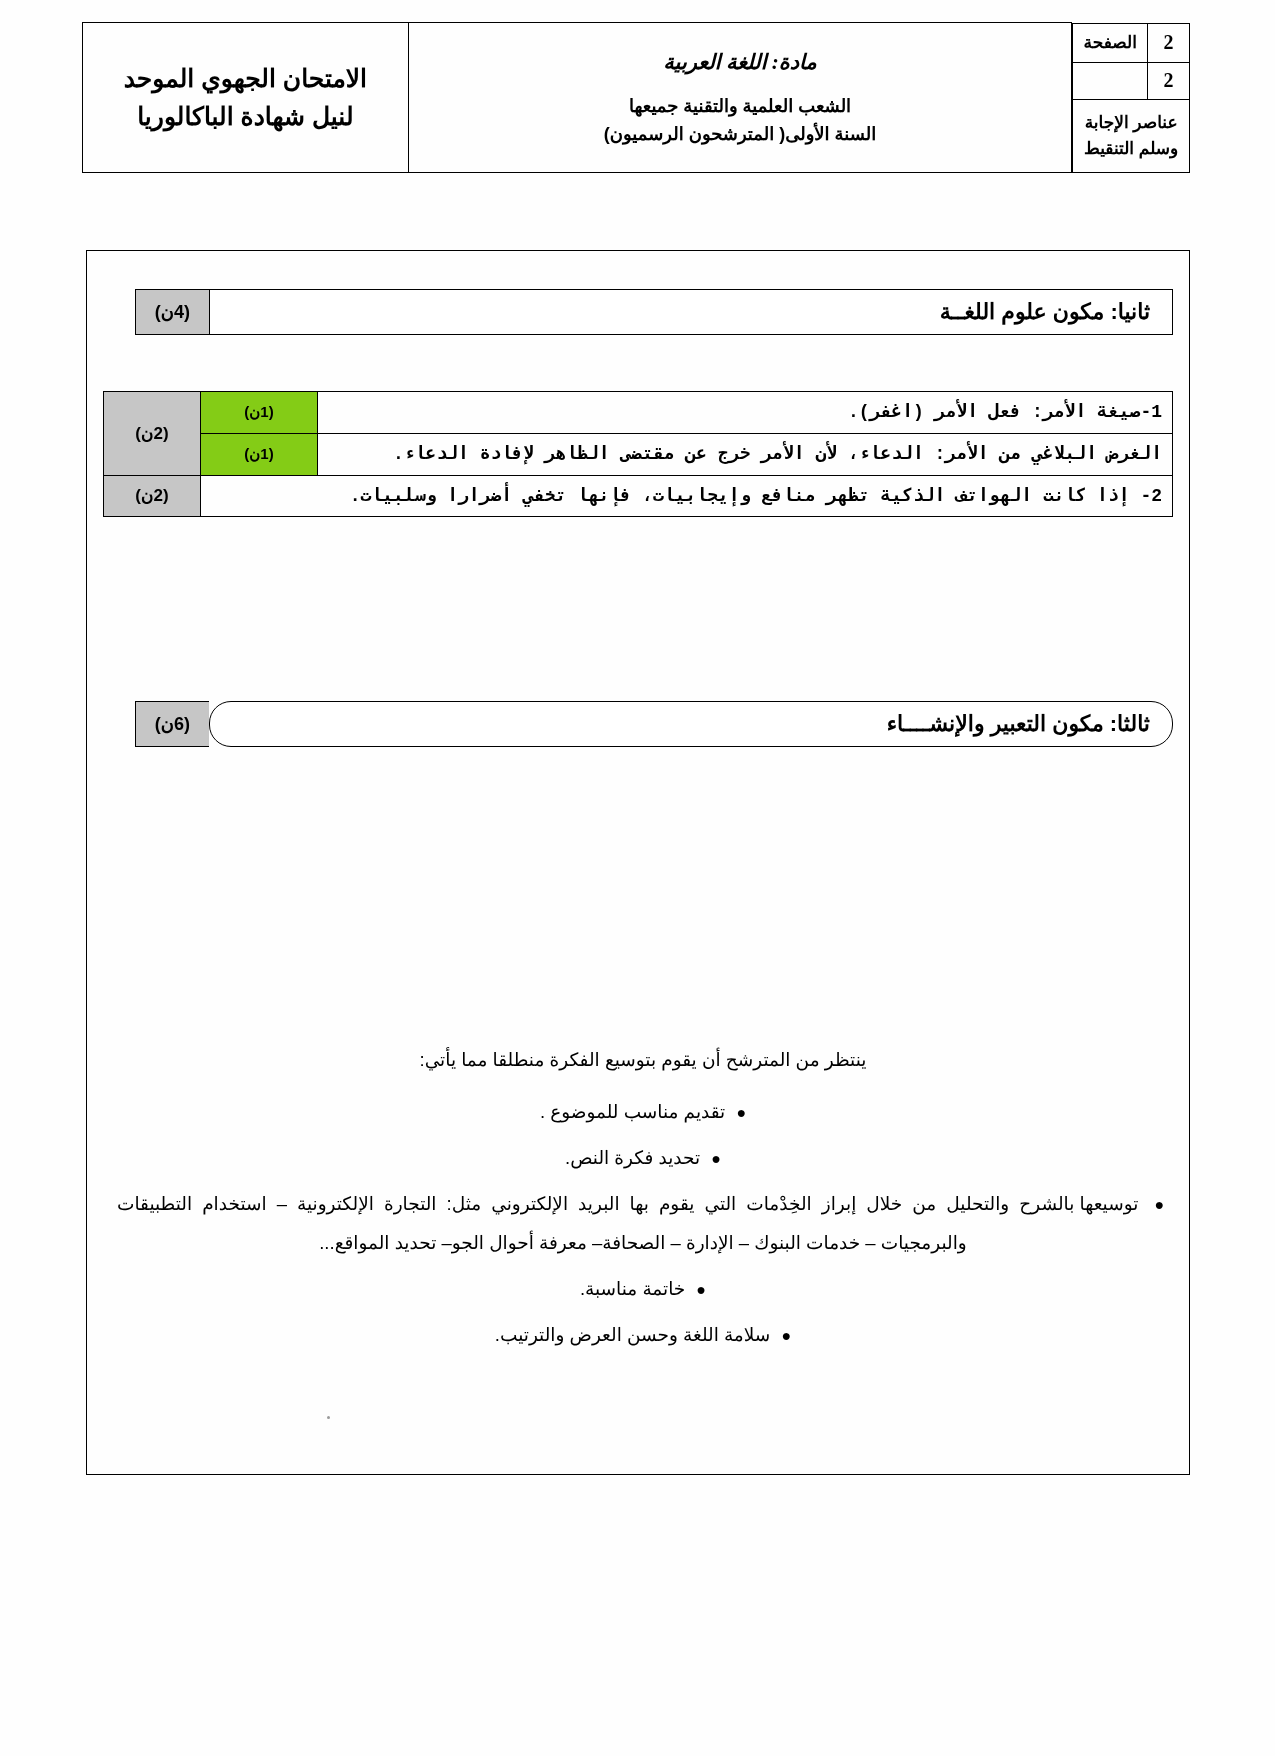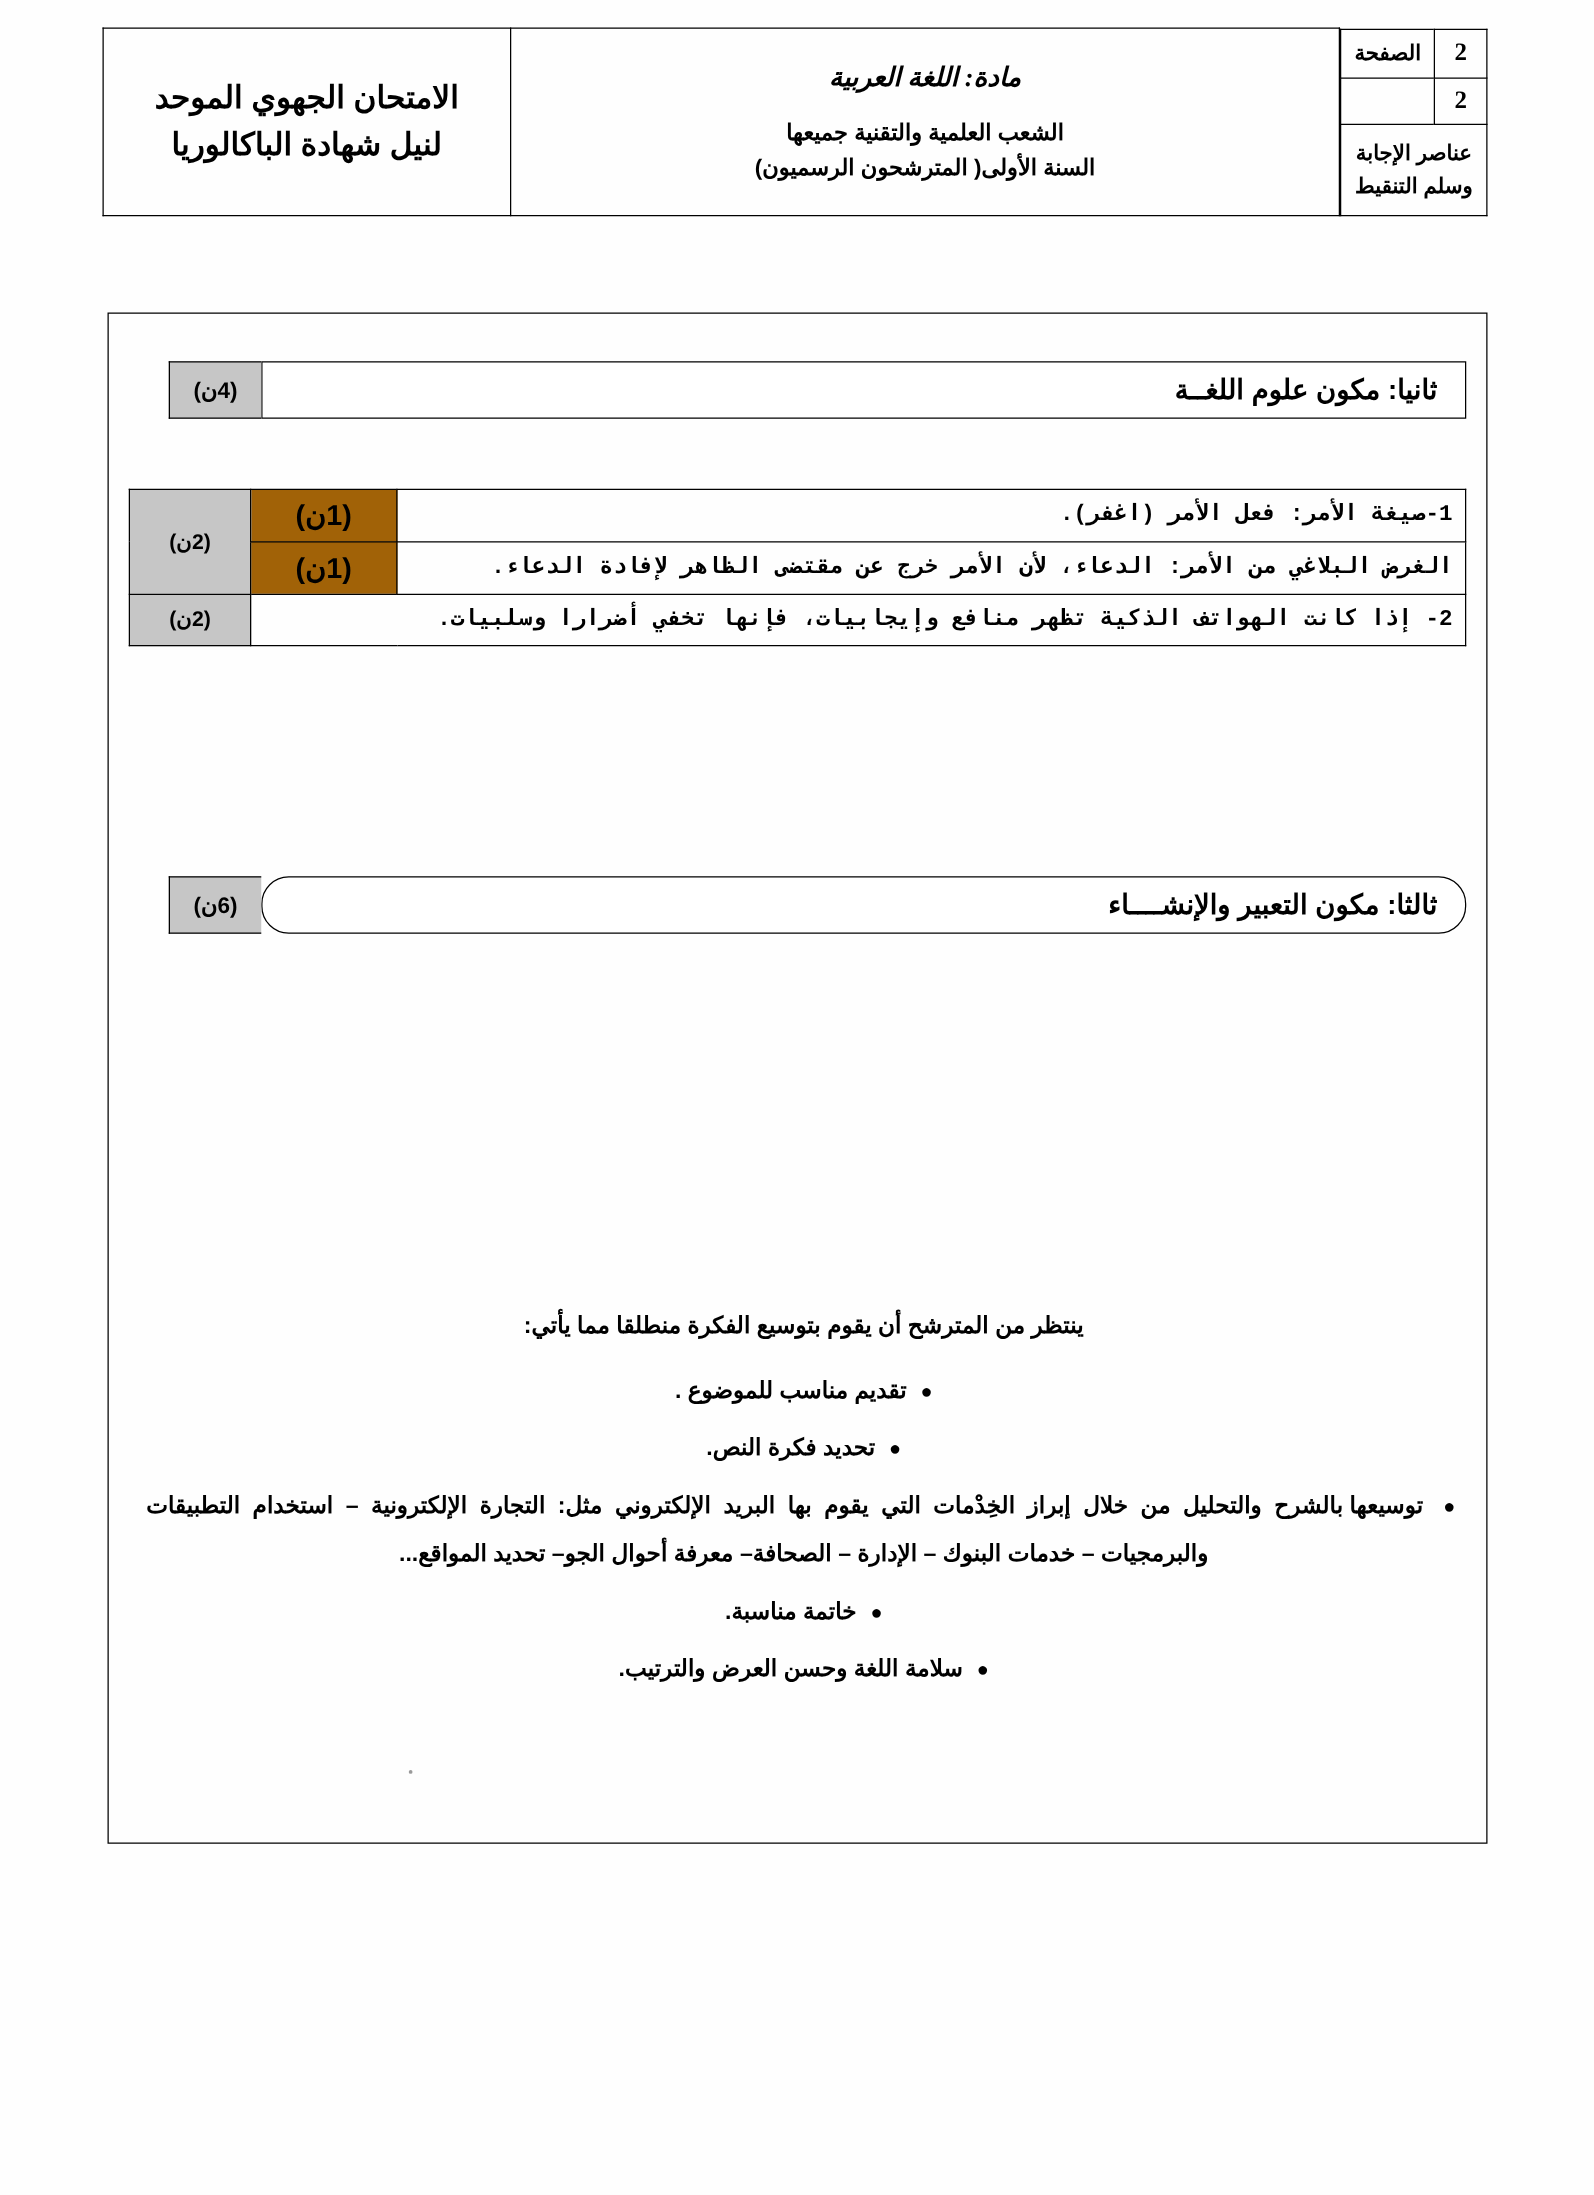--- a/index.html
+++ b/index.html
@@ -146,40 +146,40 @@
     font-weight: bold;
     font-size: 18px;
     text-align: right;
     line-height: 1.6;
   }
   .q-sub {
     width: 96px;
     text-align: center;
     font-family: "Liberation Sans", sans-serif;
     font-weight: bold;
-    font-size: 23px;
-    background: #a16207;
+    font-size: 15px;
+    background: #84cc16;
   }
   .q-mark {
     width: 76px;
     background: #c6c6c6;
     text-align: center;
     font-family: "Liberation Sans", sans-serif;
     font-weight: bold;
     font-size: 17px;
   }
 
   
   .essay {
     position: absolute;
     top: 790px;
     right: 20px;
     left: 30px;
     font-family: "Liberation Sans", sans-serif;
-    font-weight: bold;
+    font-weight: normal;
     font-size: 18.5px;
     line-height: 2.05;
   }
   .essay .intro {
     text-align: center;
     margin: 0 0 14px 0;
   }
   .essay ul {
     list-style: none;
     margin: 0;

